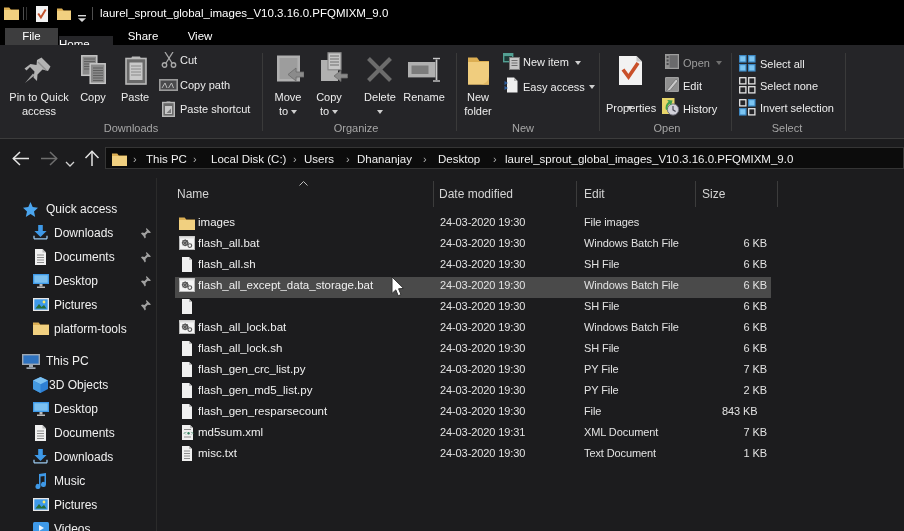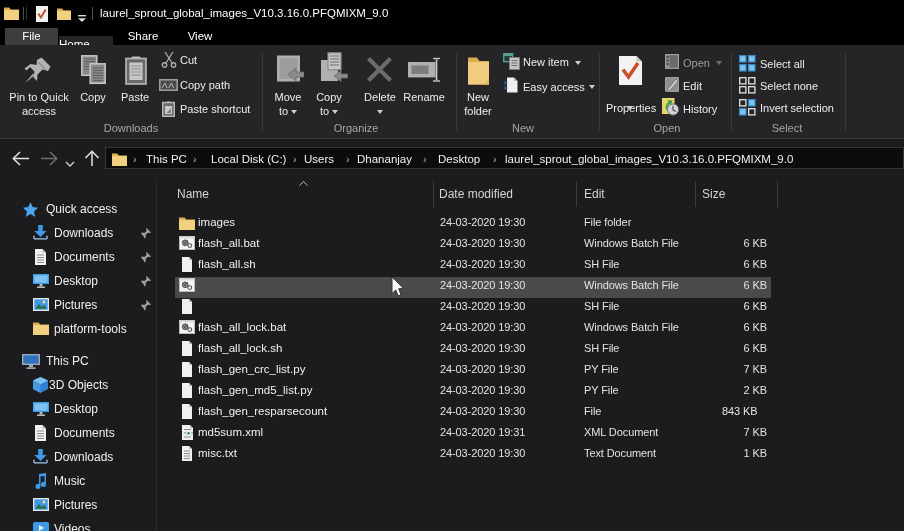--- a/index.html
+++ b/index.html
@@ -485,21 +485,21 @@
 <div class="vdiv" style="left:695px;top:181px;height:26px;background:#3c3c3c"></div>
 <div class="vdiv" style="left:777px;top:181px;height:26px;background:#3c3c3c"></div>
 <div class="a" style="left:175px;top:277px;width:596px;height:21px;background:#4a4a4a"></div>
 <div class="hrow" style="left:0;top:212px;width:904px">
     <div class="a" style="left:179px;top:4px"><svg width="16" height="13" viewBox="0 0 16 13">
         <path d="M0 .5h5.6l1.7 2H16V13H0z" fill="#dcaf54"></path>
         <path d="M0 3h16v10H0z" fill="#f1d080"></path>
       </svg></div>
     <div class="namecell" style="left:198px">images</div>
     <div class="cell" style="left:440px;color:#e2e2e2">24-03-2020 19:30</div>
-    <div class="cell" style="left:584px;color:#e2e2e2">File folder</div>
+    <div class="cell" style="left:584px;color:#e2e2e2">File images</div>
   </div>
 <div class="hrow" style="left:0;top:233px;width:904px">
     <div class="a" style="left:179px;top:3px"><svg width="16" height="14" viewBox="0 0 16 14">
         <rect x="0.5" y="0.5" width="15" height="13" fill="#f4f4f4" stroke="#b9b9b9" stroke-width="1"></rect>
         <rect x="0.5" y="0.5" width="15" height="2" fill="#dddddd"></rect>
         <g fill="none" stroke="#555" stroke-width="1.1">
           <circle cx="6.2" cy="6.8" r="2.6"></circle>
           <circle cx="10.8" cy="9.6" r="1.9"></circle>
         </g>
         <g stroke="#555" stroke-width="1">
@@ -532,20 +532,21 @@
           <circle cx="6.2" cy="6.8" r="2.6"></circle>
           <circle cx="10.8" cy="9.6" r="1.9"></circle>
         </g>
         <g stroke="#555" stroke-width="1">
           <line x1="6.2" y1="3.4" x2="6.2" y2="10.2"></line>
           <line x1="2.8" y1="6.8" x2="9.6" y2="6.8"></line>
           <line x1="3.8" y1="4.4" x2="8.6" y2="9.2"></line>
           <line x1="8.6" y1="4.4" x2="3.8" y2="9.2"></line>
         </g>
       </svg></div>
+    <div class="namecell" style="left:198px">flash_all_except_data_storage.bat</div>
     <div class="cell" style="left:440px;color:#e2e2e2">24-03-2020 19:30</div>
     <div class="cell" style="left:584px;color:#e2e2e2">Windows Batch File</div>
     <div class="cell" style="left:690px;width:77px;text-align:right;color:#e2e2e2">6 KB</div>
   </div>
 <div class="hrow" style="left:0;top:296px;width:904px">
     <div class="a" style="left:181px;top:3px"><svg width="12" height="15" viewBox="0 0 12 15">
         <path d="M1 0 h7 L11 3 V15 H1z" fill="#f0f0f0"></path>
         <path d="M8 0 L11 3 H8z" fill="#b9b9b9"></path>
       </svg></div>
     <div class="cell" style="left:440px;color:#e2e2e2">24-03-2020 19:30</div>

